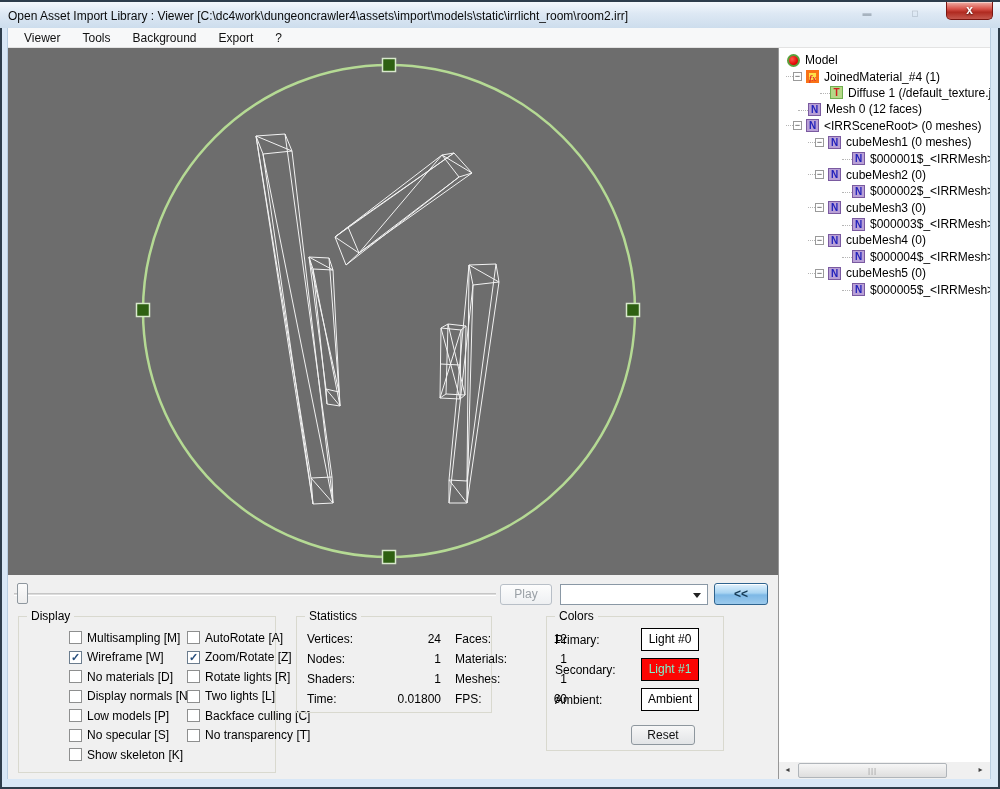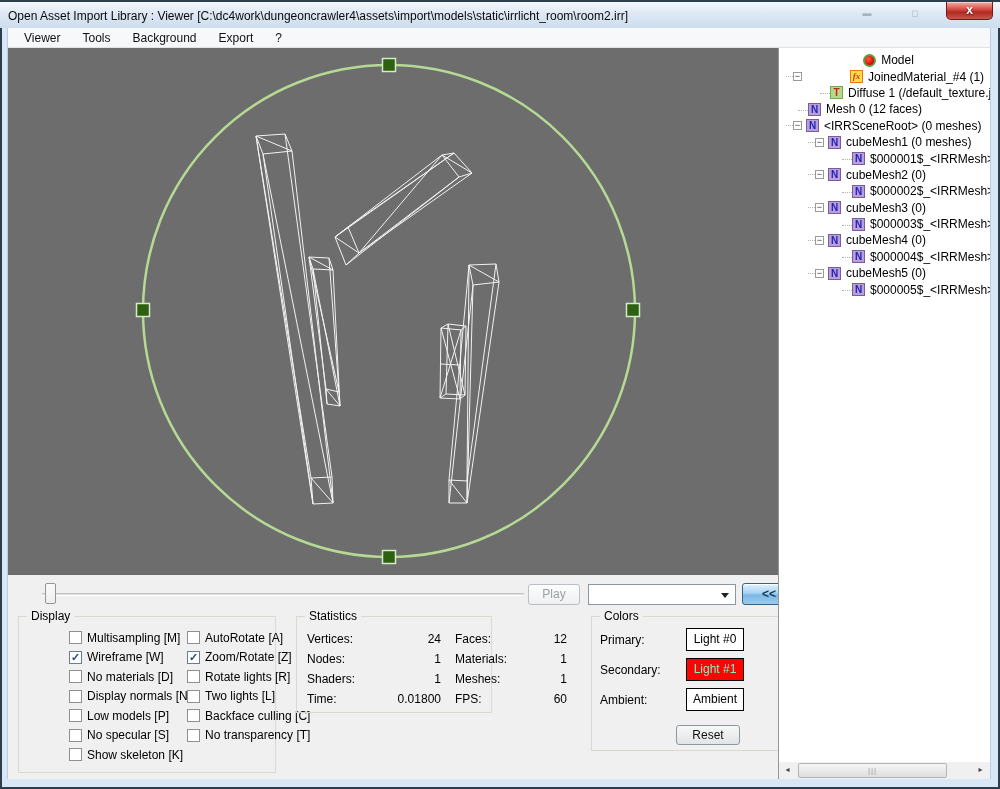--- a/index.html
+++ b/index.html
@@ -25,41 +25,41 @@
   .menu-item { padding:18px 11px; color:#111; }
 
   .border-left  { position:absolute; left:0; top:28px; width:8px;  height:751px; background:#d8e7f6; border-left:2px solid #2e3d4c; box-shadow:inset -1px 0 0 #b9cee2; }
   .border-right { position:absolute; left:990px; top:28px; width:10px; height:751px; background:#d8e7f6; border-right:2px solid #2e3d4c; box-shadow:inset 1px 0 0 #b9cee2; }
   .border-bottom{ position:absolute; left:0; top:779px; width:1000px; height:10px; background:#d8e7f6; border-bottom:2px solid #2e3d4c; border-left:2px solid #2e3d4c; border-right:2px solid #2e3d4c; }
 
   
   .viewport { position:absolute; left:8px; top:48px; width:770px; height:527px; background:#6d6d6d; }
 
   
-  .ctrlbar { position:absolute; left:8px; top:575px; width:770px; height:33px; background:#f0f0f0;margin-left:28px; }
+  .ctrlbar { position:absolute; left:8px; top:575px; width:770px; height:33px; background:#f0f0f0; }
   .slider-track { position:absolute; left:6px; top:18px; width:482px; height:3px; background:#dcdcdc;
     border-top:1px solid #c6c6c6; border-bottom:1px solid #fff; }
   .slider-thumb { position:absolute; left:9px; top:8px; width:11px; height:21px; border-radius:2px;
     background:linear-gradient(180deg,#fbfbfb,#ededed); border:1px solid #8e979e; }
   .play-btn { position:absolute; left:492px; top:9px; width:52px; height:21px; border:1px solid #b8bfc7; border-radius:3px;
     background:linear-gradient(180deg,#fdfdfd,#eef0f2); color:#9aa0a6; text-align:center; line-height:19px; }
   .combo { position:absolute; left:552px; top:9px; width:148px; height:21px; background:#fff; border:1px solid #8a98a5; }
   .combo .arrow { position:absolute; right:6px; top:8px; width:0; height:0;
     border-left:4px solid transparent; border-right:4px solid transparent; border-top:5px solid #222; }
   .collapse-btn { position:absolute; left:706px; top:8px; width:54px; height:22px; border:1px solid #2f648f; border-radius:3px;
     background:linear-gradient(180deg,#e2f2fd 0%,#a8d4f2 45%,#7db8e6 55%,#9ccaec 100%);
     color:#153a55; font-weight:bold; text-align:center; line-height:20px; box-shadow:inset 0 1px 0 #fff; }
 
   
   .bottom-panel { position:absolute; left:8px; top:608px; width:770px; height:171px; background:#f0f0f0; }
   .group { position:absolute; border:1px solid #d9d9cf; border-radius:0; }
   .group-title { position:absolute; top:-8px; left:8px; background:#f0f0f0; padding:0 4px; color:#000; }
   .display-group { left:10px; top:8px; width:258px; height:157px; }
   .stats-group   { left:288px; top:8px; width:196px; height:97px; }
-  .colors-group  { left:538px; top:8px; width:196px; height:135px;margin-left:45px; }
+  .colors-group  { left:538px; top:8px; width:178px; height:135px; }
 
   .cb-col { position:absolute; top:14px; display:flex; flex-direction:column; }
   .cb-col1 { left:14px; } .cb-col2 { left:132px; }
   .cb-row { display:flex; align-items:center; height:13px; margin-bottom:6.5px; white-space:nowrap; cursor:default;padding-left:36px; }
   .cb { width:13px; height:13px; background:#fff; border:1px solid #8e8f8f; margin-right:5px; flex:0 0 13px;
     font-size:11px; line-height:11px; text-align:center; color:#274e7d; font-weight:bold; }
   .cb.checked { border-color:#6b7c8d; }
 
   .stats-grid { position:absolute; left:10px; top:12px; display:grid;
     grid-template-columns:84px 50px 14px 70px 42px; grid-auto-rows:20px; align-items:center; }
@@ -77,21 +77,21 @@
   
   .tree-panel { position:absolute; left:778px; top:48px; width:212px; height:714px; background:#fff;
     border-left:1px solid #979797; overflow:hidden; padding-top:4px; }
   .tree-row { position:relative; height:16.4px; display:flex; align-items:center; white-space:nowrap; }
   .expander { position:relative; width:9px; height:9px; border:1px solid #9a9a9a; background:#fff; margin-right:4px;
     font-size:9px; line-height:7px; text-align:center; color:#333; flex:0 0 9px; }
   .expander::before { content:''; position:absolute; left:-8px; top:3px; width:7px; border-top:1px dotted #b5b5b5; }
   .ticon { width:13px; height:13px; flex:0 0 13px; margin-right:5px; text-align:center; position:relative; }
   .ticon.tail::before { content:''; position:absolute; left:-11px; top:6px; width:10px; border-top:1px dotted #b5b5b5; }
   .ticon.model { border-radius:50%; background:radial-gradient(circle at 35% 35%,#ff5a4a,#e00000 70%); border:2px solid #5aa03c; }
-  .ticon.fx { background:#fde047; border:1px solid #f97316; color:#e03030; font:bold italic 9px "Liberation Serif", serif; line-height:11px;margin-left:44px; }
+  .ticon.fx { background:#fde047; border:3px solid #f97316; color:#e03030; font:bold italic 9px "Liberation Serif", serif; line-height:11px; }
   .ticon.texture { background:#b4d987; border:1px solid #6fae4f; color:#d02020; font-weight:bold; font-size:10px; line-height:11px; }
   .ticon.node { background:#b9a0d6; border:1px solid #7a5aa0; color:#2222bb; font-weight:bold; font-size:10px; line-height:11px; }
   .tree-label { color:#000; }
 
   .hscroll { position:absolute; left:778px; top:762px; width:212px; height:17px; background:#f0f0f0; border-left:1px solid #979797; }
   .hs-arrow { position:absolute; top:0; width:17px; height:17px; text-align:center; line-height:16px; font-size:8px; color:#404040; }
   .hs-left { left:0; } .hs-right { right:1px; }
   .hs-thumb { position:absolute; left:19px; top:1px; width:149px; height:15px; border:1px solid #b0b5ba; border-radius:2px;
     background:linear-gradient(180deg,#f6f6f6,#dedede); text-align:center; line-height:13px; font-size:8px; color:#9a9a9a; letter-spacing:1px; }
 </style>
@@ -250,21 +250,21 @@
           <div class="color-row">
             <span class="lab">Ambient:</span>
             <div class="color-btn">Ambient</div>
           </div>
         </div>
       <div class="reset-btn">Reset</div>
     </div>
   </div>
 
   <div class="tree-panel" id="treePanel">
-      <div class="tree-row" style="padding-left: 8px; justify-content: center;">
+      <div class="tree-row" style="padding-left: 8px;">
         <span class="ticon model"></span>
         <span class="tree-label">Model</span>
       </div>
       <div class="tree-row" style="padding-left: 14px;">
         <span class="expander">−</span>
         <span class="ticon fx">fx</span>
         <span class="tree-label">JoinedMaterial_#4 (1)</span>
       </div>
       <div class="tree-row" style="padding-left: 51px;">
         <span class="ticon texture tail">T</span>

